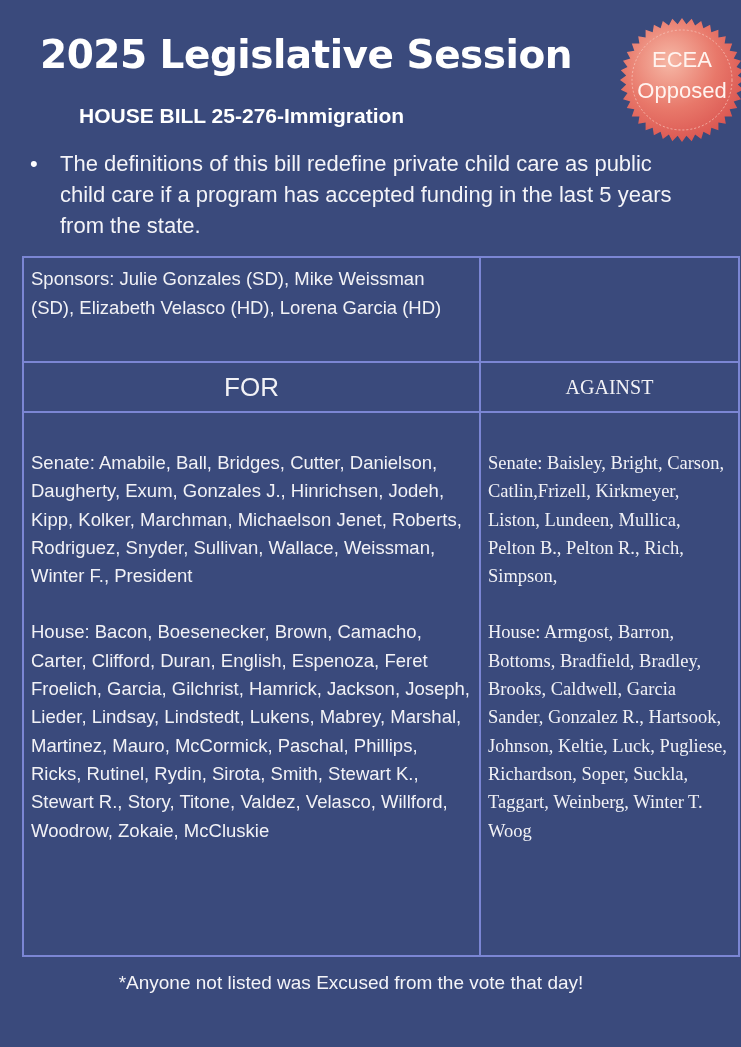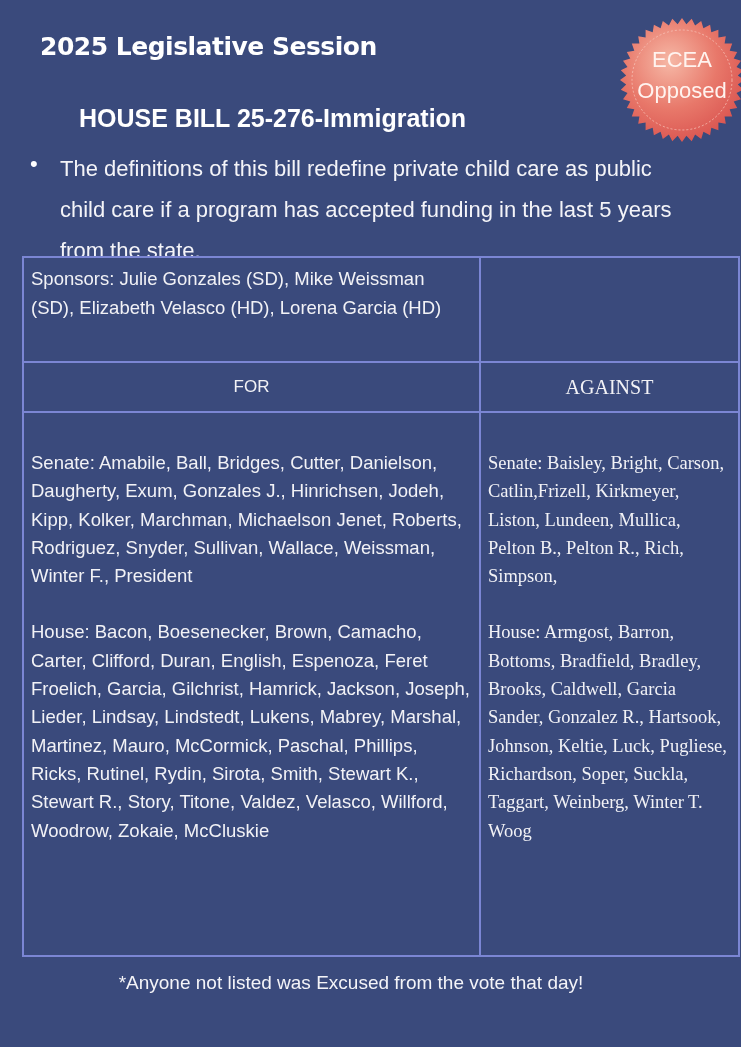--- a/index.html
+++ b/index.html
@@ -7,61 +7,61 @@
       width: 741px; height: 1047px;
       background: #3a4a7c;
       color: #f2f2f6;
       font-family: "Liberation Sans", sans-serif;
       position: relative;
       overflow: hidden;
     }
     .title {
       position: absolute; left: 40px; top: 32px;
       font-family: "DejaVu Sans", sans-serif;
-      font-weight: bold; font-size: 25px; letter-spacing: -0.5px;
+      font-weight: bold; font-size: 39px; letter-spacing: -0.5px;
       color: #ffffff; margin: 0;
     }
     .subtitle {
       position: absolute; left: 79px; top: 104px;
       font-family: "Liberation Sans", sans-serif;
-      font-weight: bold; font-size: 25px; color: #ffffff;
+      font-weight: bold; font-size: 21px; color: #ffffff;
     }
     .seal {
       position: absolute; left: 618px; top: 16px; width: 128px; height: 128px;
     }
     .seal svg { position: absolute; left: 0; top: 0; }
     .seal-text {
       position: absolute; left: 0; top: 28px; width: 128px; text-align: center;
       font-family: "Liberation Sans", sans-serif; font-size: 22px; line-height: 31px;
       color: #fff3ef;
     }
     .bullet-block {
       position: absolute; left: 30px; top: 148px; width: 650px;
       display: flex;
     }
     .bullet-dot { width: 30px; font-size: 22px; line-height: 31px; color: #fff; }
-    .bullet-text { font-size: 22px; line-height: 41px; color: #f4f4f8; flex: 1; }
+    .bullet-text { font-size: 22px; line-height: 31px; color: #f4f4f8; flex: 1; }
     table.votes {
       position: absolute; left: 22px; top: 256px;
       width: 715px; border-collapse: collapse;
       table-layout: fixed;
       padding-left: 32px;
     }
     table.votes td {
       border: 2px solid #7b86d4;
       vertical-align: top;
       font-size: 18.5px; line-height: 28.3px; color: #f2f2f6;
       padding: 6px 7px;
     }
     td.col-for { width: 441px; }
     td.col-against { width: 243px; font-family: Liberation Serif, serif; font-size: 17.5px; line-height: 28.3px; }
     tr.sponsors td { height: 90px; padding-top: 7px; font-size: 18.5px; line-height: 28.5px; }
     tr.header td {
       height: 36px; text-align: center; vertical-align: middle;
-      font-size: 17px; padding: 6px;
+      font-size: 26px; padding: 6px;
     }
     tr.body td { height: 512px; padding-top: 24px; }
     .para { margin: 12px 0 28px 0; }
     .footnote {
       position: absolute; left: 0; top: 972px; width: 702px; text-align: center;
       font-size: 19px; color: #f4f4f8;
     }
   </style>
 </head>
 <body>

